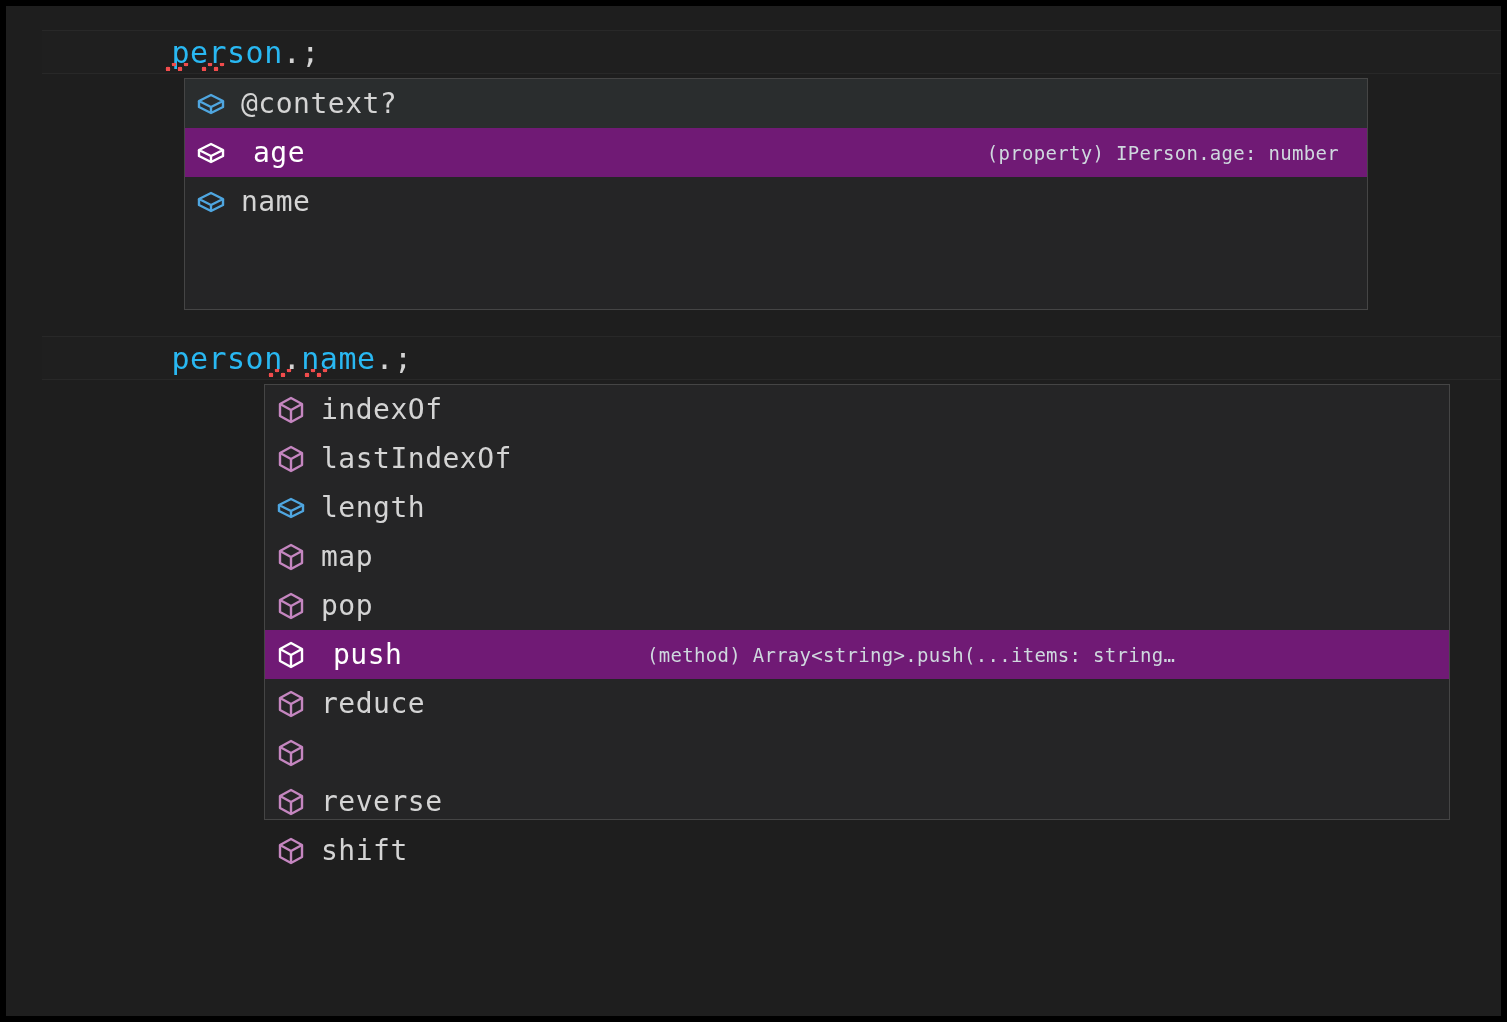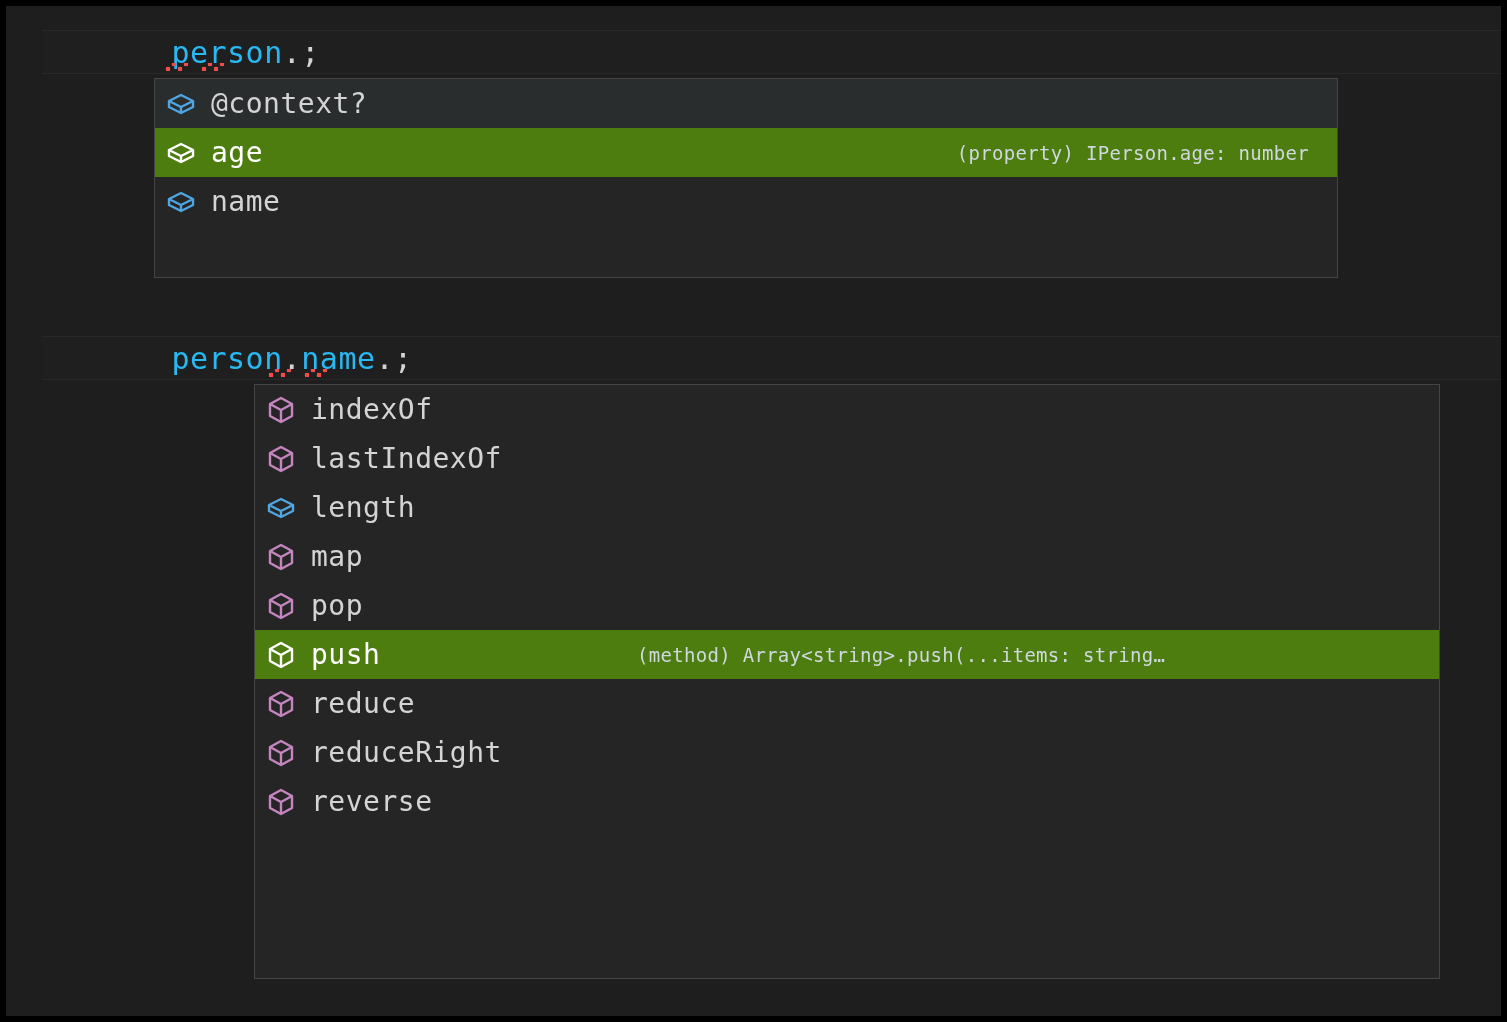--- a/index.html
+++ b/index.html
@@ -70,21 +70,21 @@
   .suggest-row {
     position: relative;
     display: flex;
     align-items: center;
     height: 49px;
     padding-left: 10px;
     box-sizing: border-box;
     color: #d4d4d4;
   }
   .suggest-row.hovered { background: #2a2d2e; }
-  .suggest-row.selected { background: #4d7c0f; color: #ffffff; }
+  .suggest-row.selected { background: #701a75; color: #ffffff; gap: 12px; }
 
   .sicon {
     width: 32px;
     height: 32px;
     flex: 0 0 32px;
     margin-right: 14px;
     display: block;
   }
   .slabel {
     font-size: 28px;
@@ -96,25 +96,25 @@
     position: absolute;
     font-size: 19px;
     letter-spacing: 0.3px;
     white-space: pre;
     color: #cfd8de;
     top: 50%;
     transform: translateY(-50%);
   }
 
   
-  #suggest-1 { left: 148px; top: 72px; width: 1184px; height: 200px; }
+  #suggest-1 { left: 178px; top: 72px; width: 1184px; height: 232px; }
   #suggest-1 .sdetail { right: 28px; }
 
   
-  #suggest-2 { left: 248px; top: 378px; width: 1186px; height: 595px; }
+  #suggest-2 { left: 258px; top: 378px; width: 1186px; height: 436px; }
   #suggest-2 .sdetail { left: 382px; }
 </style>
 </head>
 <body>
 
 <div id="editor">
 
   <div class="code-line" id="line-1-band" style="top:24px;">
     <div class="code-text">
       <span class="tok-ident">person</span><span class="tok-punct">.;</span>
@@ -251,30 +251,39 @@
     </div>
 
     <div class="suggest-row">
       <svg class="sicon" viewBox="0 0 32 32">
         <g fill="none" stroke="#c586c0" stroke-width="2.4" stroke-linejoin="round">
           <path d="M16 4 L27 10 L27 22 L16 28 L5 22 L5 10 Z"></path>
           <path d="M5 10 L16 16 L27 10"></path>
           <path d="M16 16 L16 28"></path>
         </g>
       </svg>
-      <span class="slabel">reduceRight</span>
     </div>
 
     <div class="suggest-row">
       <svg class="sicon" viewBox="0 0 32 32">
         <g fill="none" stroke="#c586c0" stroke-width="2.4" stroke-linejoin="round">
           <path d="M16 4 L27 10 L27 22 L16 28 L5 22 L5 10 Z"></path>
           <path d="M5 10 L16 16 L27 10"></path>
           <path d="M16 16 L16 28"></path>
         </g>
       </svg>
       <span class="slabel">reverse</span>
     </div>
 
+    <div class="suggest-row">
+      <svg class="sicon" viewBox="0 0 32 32">
+        <g fill="none" stroke="#c586c0" stroke-width="2.4" stroke-linejoin="round">
+          <path d="M16 4 L27 10 L27 22 L16 28 L5 22 L5 10 Z"></path>
+          <path d="M5 10 L16 16 L27 10"></path>
+          <path d="M16 16 L16 28"></path>
+        </g>
+      </svg>
+      <span class="slabel">shift</span>
+    </div>
 
   </div>
 
 </div>
 
 </body></html>

